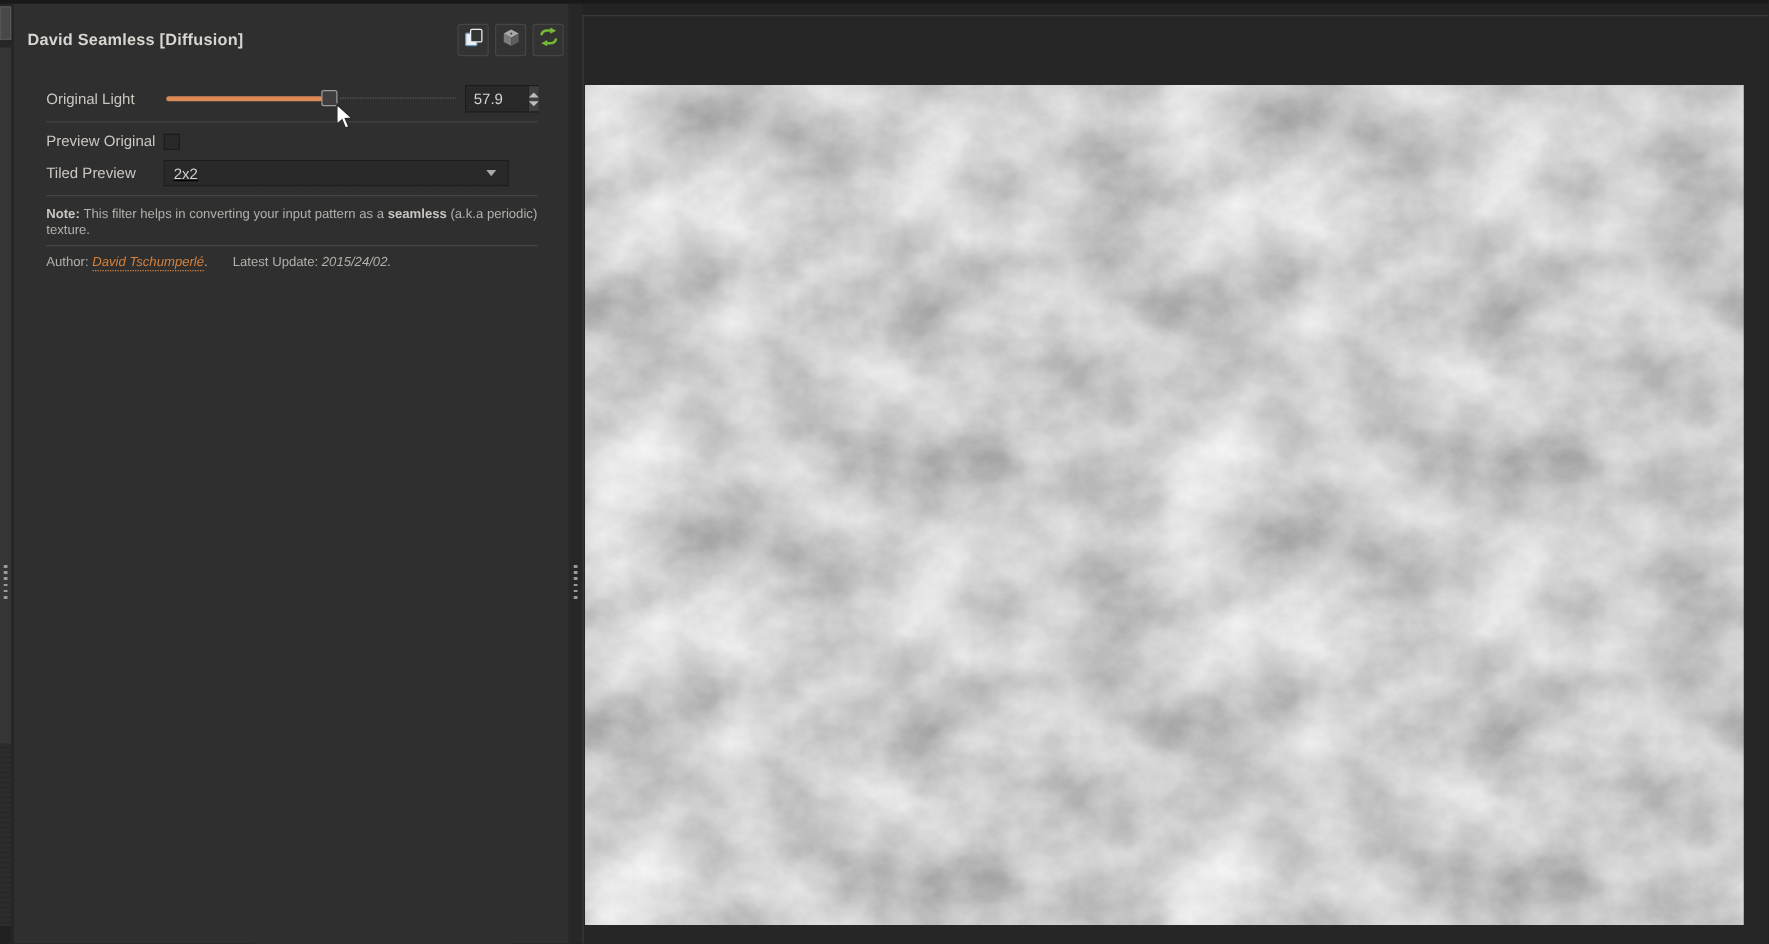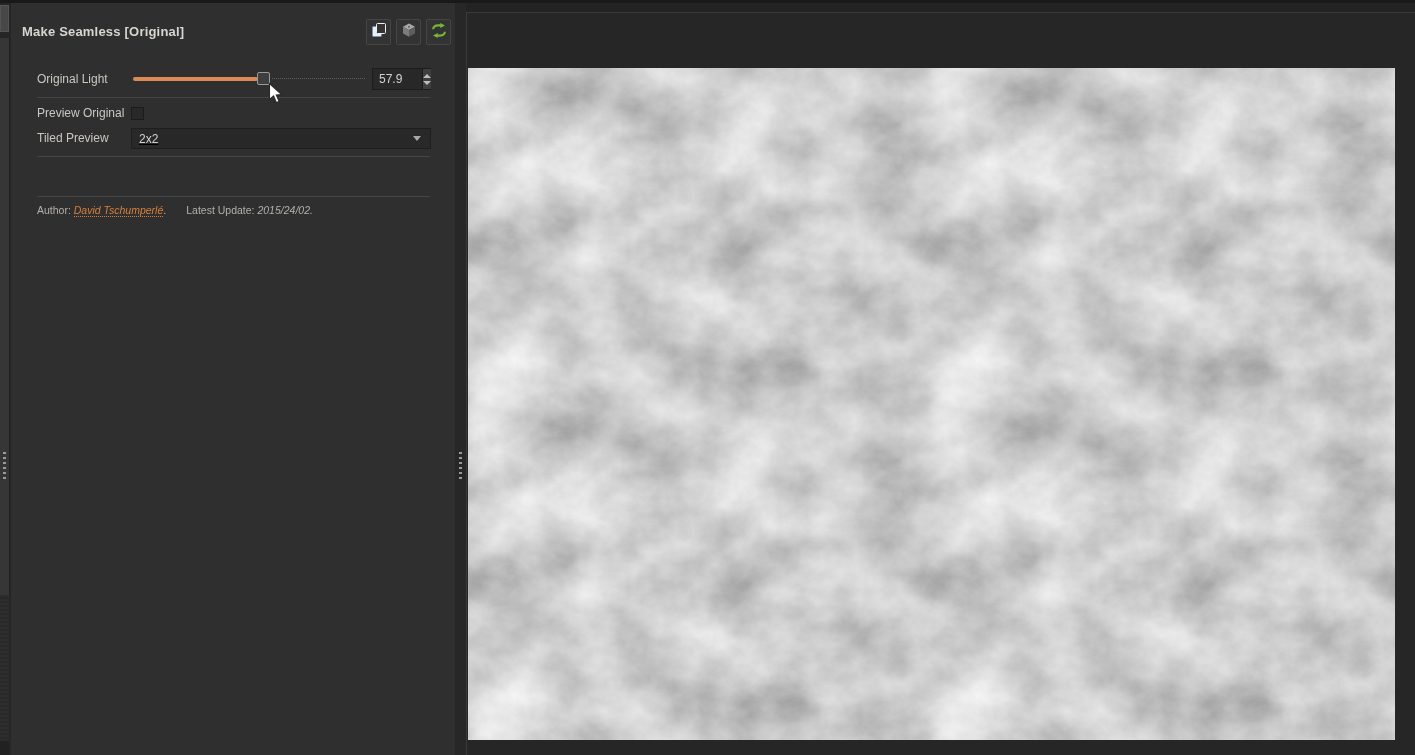--- a/index.html
+++ b/index.html
@@ -84,21 +84,21 @@
   #divider-1 { top: 97px; }
   #divider-2 { top: 156px; }
   #divider-3 { top: 196px; }
 
   #checkbox {
     left: 131px; top: 107px; width: 13px; height: 13px;
     border: 1px solid #1b1b1b; box-sizing: border-box; cursor: pointer;
   }
 
   #dropdown {
-    left: 131px; top: 128px; width: 300px; height: 21px;
+    left: 131px; top: 128px; width: 276px; height: 21px;
     border: 1px solid #1e1e1e; box-sizing: border-box;
     display: flex; align-items: center; cursor: pointer; text-decoration: underline;
   }
   #dropdown-value { font-size: 12px; color: #d2d2d2; padding-left: 7px; flex: 1; }
   #dropdown-arrow { width: 0; height: 0; border-left: 4px solid transparent; border-right: 4px solid transparent; border-top: 5px solid #a9a9a9; margin-right: 9px; }
 
   #note-block { left: 37px; top: 165px; width: 398px; font-size: 10.5px; line-height: 13px; color: #b3b0ab; }
   #note-block b { color: #c9c6c1; }
 
   #author-line { left: 37px; top: 204px; font-size: 10.5px; color: #b3b0ab; white-space: nowrap; }
@@ -127,21 +127,21 @@
   <div class="abs" id="left-rail">
     <div class="rail-block-1"></div>
     <div class="rail-block-2"></div>
     <div class="rail-block-3"></div>
     <div class="rail-block-4"></div>
   </div>
   <div class="abs splitter-dots" id="rail-splitter"></div>
 
   <div class="abs" id="params-panel"></div>
 
-  <div class="abs" id="panel-title">Make Seamless [Original]</div>
+  <div class="abs" id="panel-title">David Seamless [Diffusion]</div>
 
   <div class="abs tool-btn" id="btn-copy">
     <span>
       <svg width="16" height="16" viewBox="0 0 16 16">
         <rect x="1.5" y="4.5" width="9" height="10" rx="1" fill="#e9eff5" stroke="#6a93b8"></rect>
         <rect x="5.5" y="1.5" width="9" height="10" rx="1" fill="#343434" stroke="#edf1f6"></rect>
       </svg>
     </span>
   </div>
   <div class="abs tool-btn" id="btn-cube">
@@ -183,20 +183,23 @@
   <div class="abs dither" id="checkbox"></div>
 
   <div class="abs param-label" style="left:37px; top:131px;">Tiled Preview</div>
   <div class="abs dither" id="dropdown">
     <span id="dropdown-value">2x2</span>
     <span id="dropdown-arrow"></span>
   </div>
 
   <div class="abs divider" id="divider-2"></div>
 
+  <div class="abs" id="note-block">
+    <b>Note: </b><span>This filter helps in converting your input pattern as a </span><b>seamless</b><span> (a.k.a periodic) texture.</span>
+  </div>
 
   <div class="abs divider" id="divider-3"></div>
 
   <div class="abs" id="author-line">
     <span>Author: </span><a id="author-link">David Tschumperlé</a><span>.</span><span class="update-label">Latest Update: </span><span class="italic">2015/24/02.</span>
   </div>
 
   <div class="abs" id="mid-splitter-zone"></div>
   <div class="abs splitter-dots" id="mid-splitter"></div>
 

